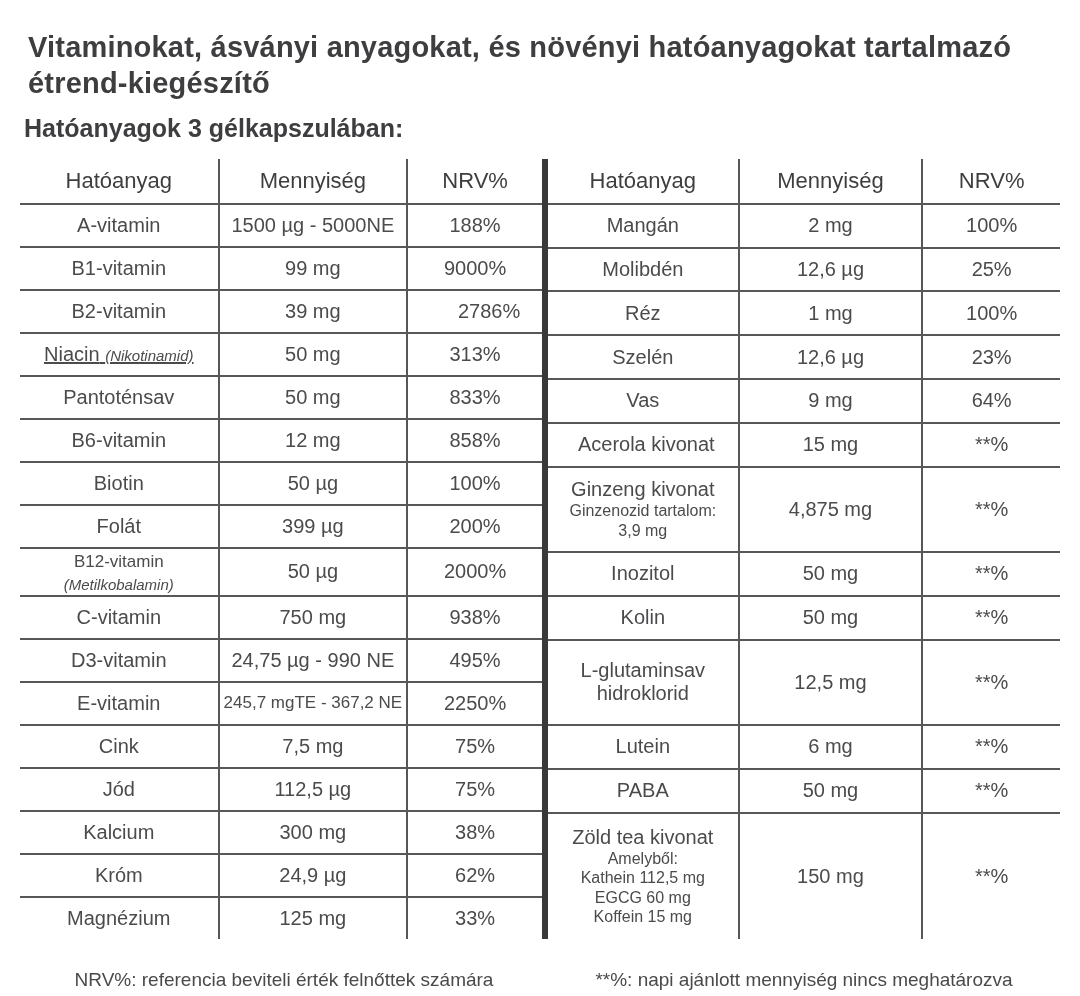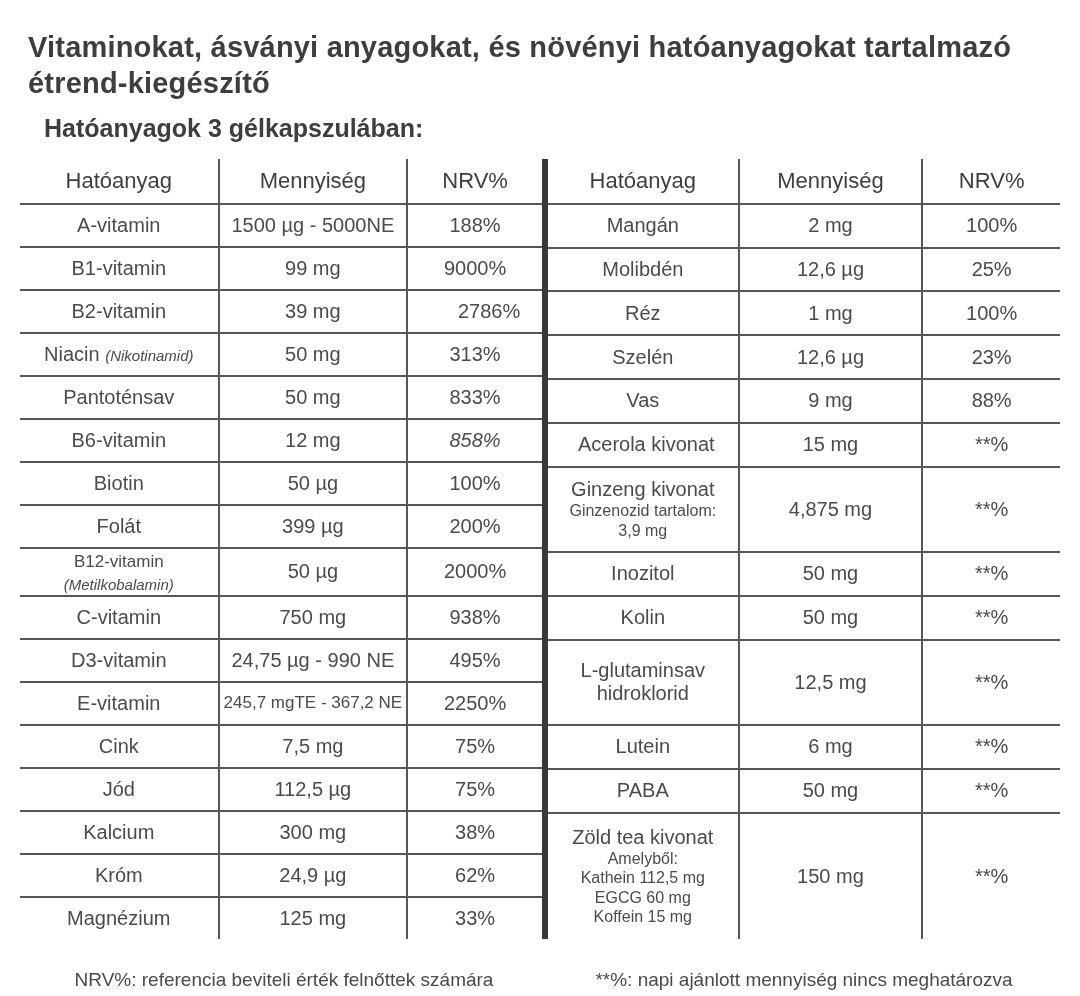--- a/index.html
+++ b/index.html
@@ -10,21 +10,21 @@
     -webkit-font-smoothing:antialiased;
   }
   .page{position:relative;width:1080px;height:996px;}
   .title{
     margin:30px 24px 0 28px;
     max-width:1030px;
     font-size:29px;font-weight:bold;line-height:1.24;
     color:#3e3e40;letter-spacing:.2px;
   }
   .subtitle{
-    margin:12px 24px 0 44px;
+    margin:12px 24px 0 24px;
     font-size:25px;font-weight:bold;color:#3e3e40;
   }
   .tables-wrap{
     display:flex;align-items:stretch;
     margin:16px 20px 0 20px;
   }
   .divider{
     width:6px;background:#39393b;flex:0 0 6px;
   }
   table.t{
@@ -89,33 +89,33 @@
             <td style="height: 41px;"><span class="nm">B1-vitamin</span></td>
             <td style="height: 41px;">99 mg</td>
             <td style="height: 41px;">9000%</td>
           </tr>
           <tr>
             <td style="height: 41px;"><span class="nm">B2-vitamin</span></td>
             <td style="height: 41px;">39 mg</td>
             <td style="height: 41px; padding-left: 32px;">2786%</td>
           </tr>
           <tr>
-            <td style="height: 41px;"><span class="nm">Niacin</span> <span class="note-i">(Nikotinamid)</span></td>
+            <td style="height: 41px; text-decoration: underline;"><span class="nm">Niacin</span> <span class="note-i">(Nikotinamid)</span></td>
             <td style="height: 41px;">50 mg</td>
             <td style="height: 41px;">313%</td>
           </tr>
           <tr>
             <td style="height: 41px;"><span class="nm">Pantoténsav</span></td>
             <td style="height: 41px;">50 mg</td>
             <td style="height: 41px;">833%</td>
           </tr>
           <tr>
             <td style="height: 41px;"><span class="nm">B6-vitamin</span></td>
             <td style="height: 41px;">12 mg</td>
-            <td style="height: 41px; font-style: italic;">858%</td>
+            <td style="height: 41px;">858%</td>
           </tr>
           <tr>
             <td style="height: 41px;"><span class="nm">Biotin</span></td>
             <td style="height: 41px;">50 µg</td>
             <td style="height: 41px;">100%</td>
           </tr>
           <tr>
             <td style="height: 41px;"><span class="nm">Folát</span></td>
             <td style="height: 41px;">399 µg</td>
             <td style="height: 41px; margin-left: 48px;">200%</td>
@@ -200,21 +200,21 @@
             <td style="height: 41px;">100%</td>
           </tr>
           <tr>
             <td style="height: 41px;"><span class="nm">Szelén</span></td>
             <td style="height: 41px;">12,6 µg</td>
             <td style="height: 41px;">23%</td>
           </tr>
           <tr>
             <td style="height: 41px;"><span class="nm">Vas</span></td>
             <td style="height: 41px; border-radius: 9px;">9 mg</td>
-            <td style="height: 41px;">88%</td>
+            <td style="height: 41px;">64%</td>
           </tr>
           <tr>
             <td style="height: 41px; padding-left: 11px;"><span class="nm">Acerola kivonat</span></td>
             <td style="height: 41px;">15 mg</td>
             <td style="height: 41px;">**%</td>
           </tr>
           <tr>
             <td style="height: 82px;">
               <span class="nm" style="display: block;">Ginzeng kivonat</span>
               <div class="note">Ginzenozid tartalom:</div>

